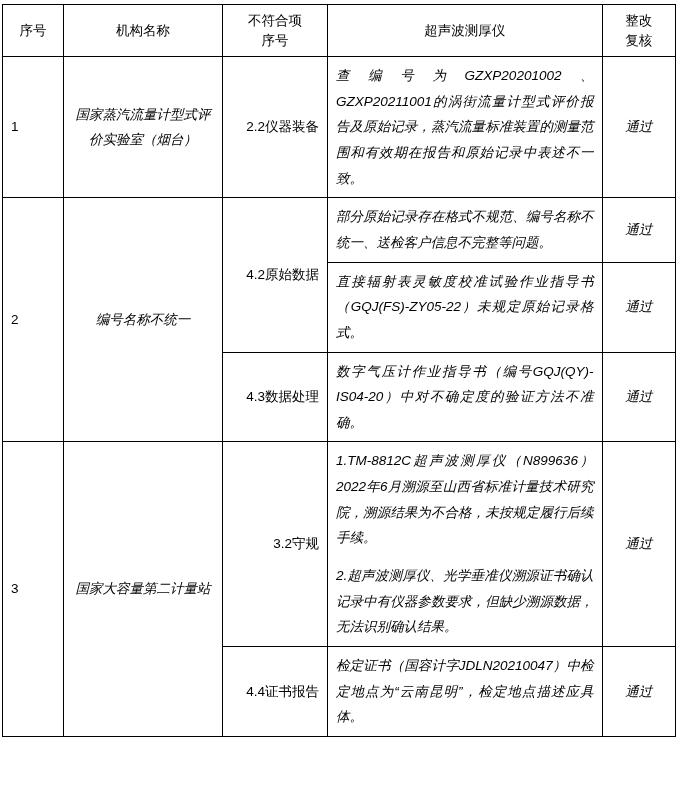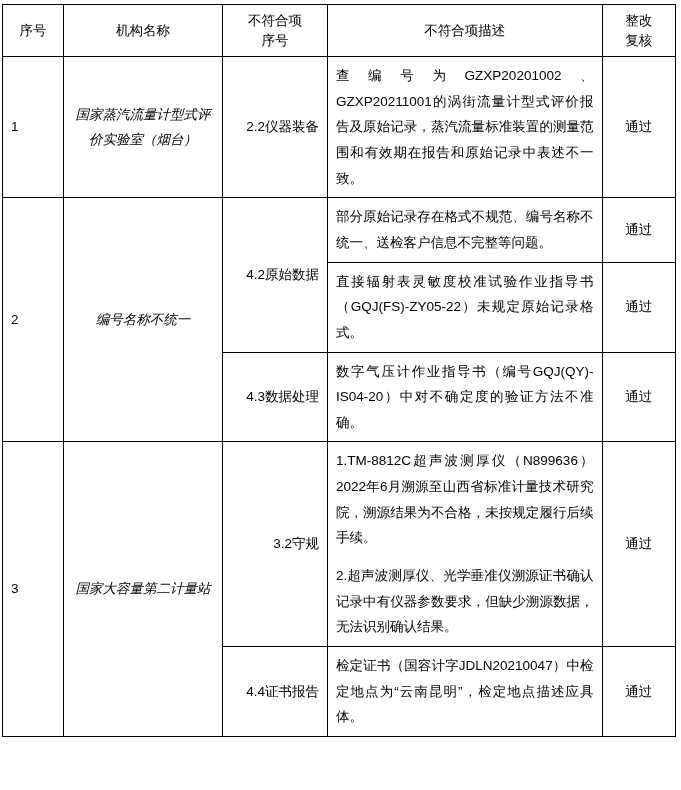--- a/index.html
+++ b/index.html
@@ -62,24 +62,26 @@
     text-align: right;
     font-size: 13.5px;
     padding: 6px 4px;
   }
   td.c-desc {
     text-align: justify;
     text-justify: inter-ideograph;
     font-size: 13.5px;
     line-height: 2.0;
     padding: 8px 9px;
+    font-style: italic;
   }
   td.c-result {
     text-align: center;
     font-size: 13.5px;
+    font-style: italic;
   }
   .hdr-two-line {
     display: block;
     line-height: 1.45;
   }
   .desc-para { margin: 0; }
   .desc-para + .desc-para { margin-top: 12px; }
 </style>
 </head>
 <body>
@@ -94,21 +96,21 @@
       <col class="col-result">
     </colgroup>
     <thead>
       <tr>
         <td>序号</td>
         <td>机构名称</td>
         <td>
           <span class="hdr-two-line">不符合项</span>
           <span class="hdr-two-line">序号</span>
         </td>
-        <td>不符合项描述</td>
+        <td>超声波测厚仪</td>
         <td>
           <span class="hdr-two-line">整改</span>
           <span class="hdr-two-line">复核</span>
         </td>
       </tr>
     </thead>
     <tbody>
         <tr>
           <td class="c-seq" rowspan="1">1</td>
           <td class="c-org" rowspan="1">国家蒸汽流量计型式评价实验室（烟台）</td>

